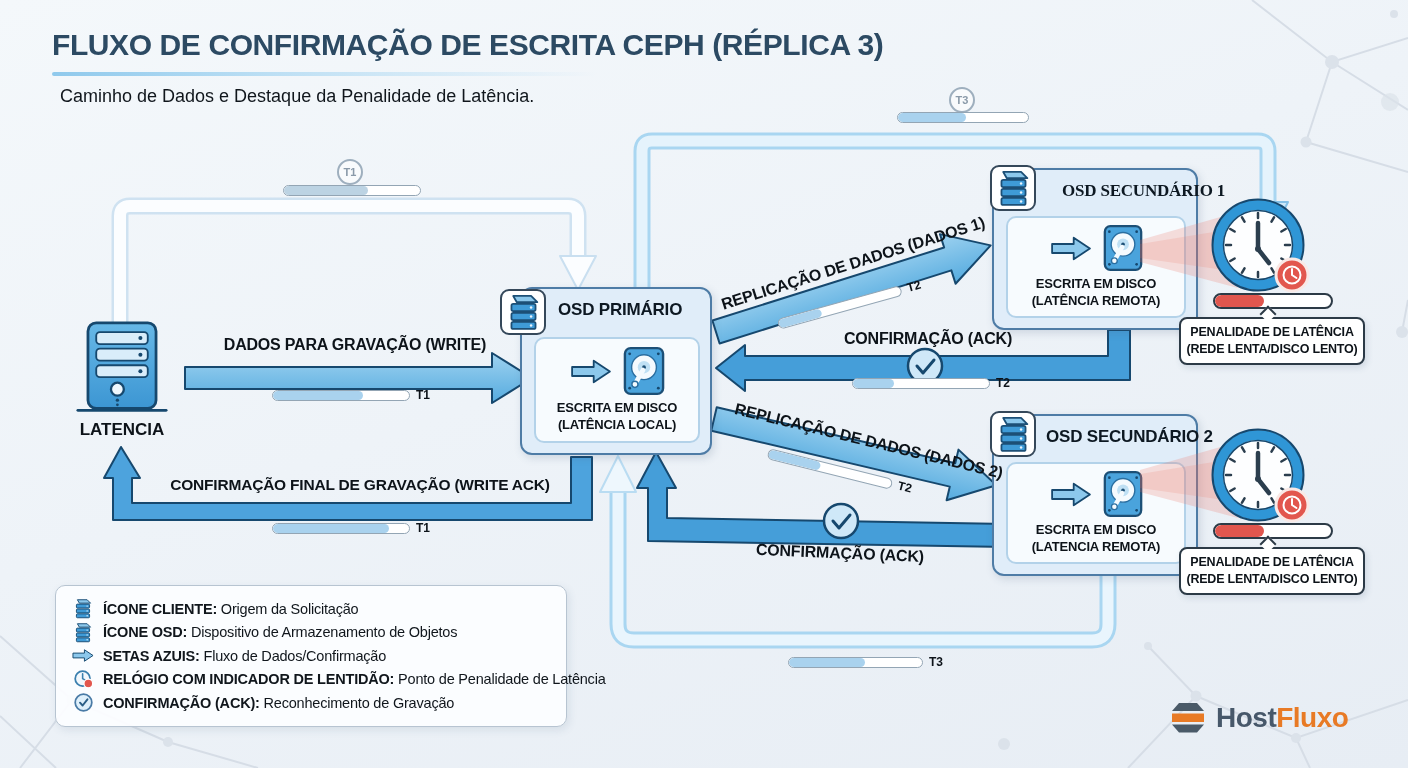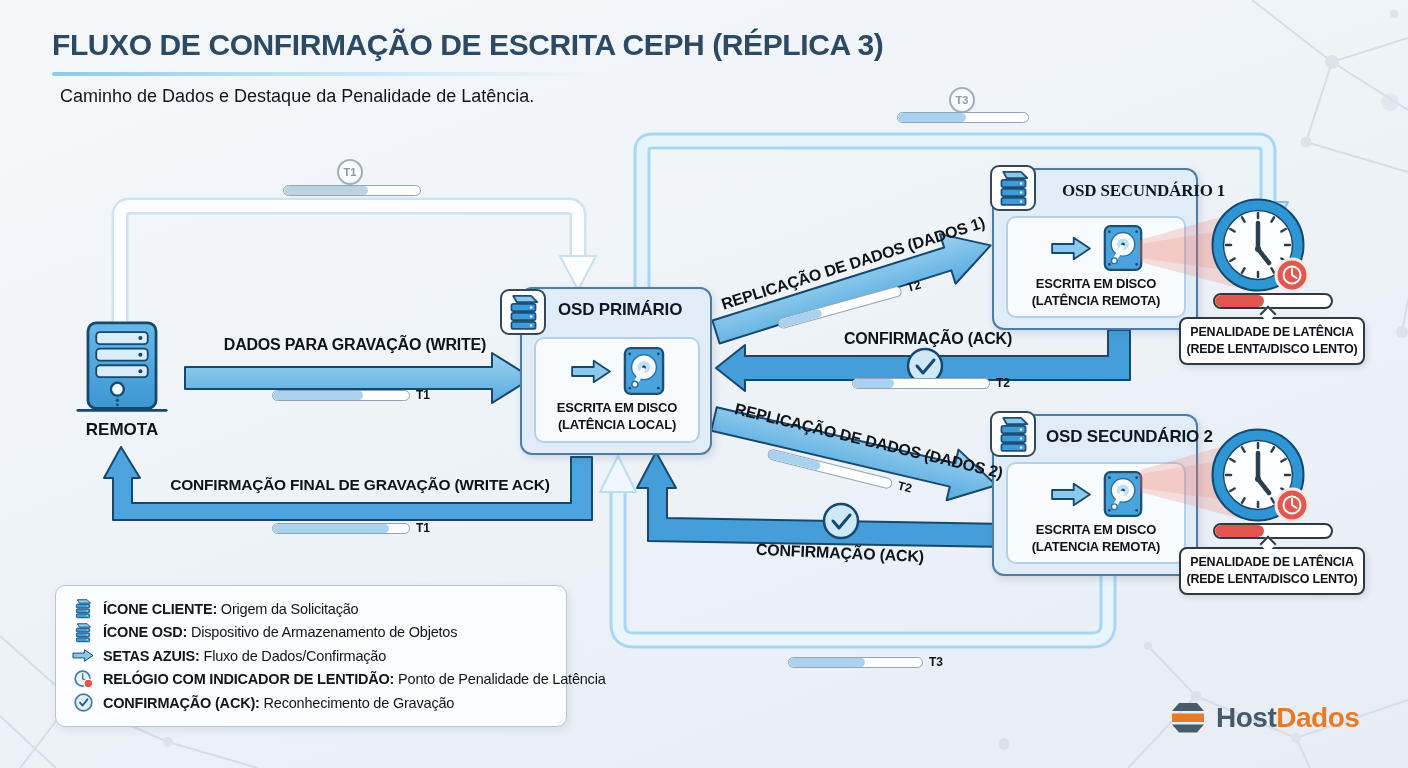--- a/index.html
+++ b/index.html
@@ -211,21 +211,21 @@
       <circle cx="70" cy="19.5" r="2.2" fill="#16486e"></circle>
       <rect x="22" y="31" width="56" height="13" rx="4" fill="#d9edfa" stroke="#16486e" stroke-width="2"></rect>
       <circle cx="70" cy="37.5" r="2.2" fill="#16486e"></circle>
       <rect x="22" y="49" width="56" height="13" rx="4" fill="#d9edfa" stroke="#16486e" stroke-width="2"></rect>
       <circle cx="70" cy="55.5" r="2.2" fill="#16486e"></circle>
       <circle cx="45" cy="75" r="7" fill="#eef7fd" stroke="#16486e" stroke-width="2.5"></circle>
       <circle cx="45" cy="87" r="1.8" fill="#16486e"></circle>
         <circle cx="45" cy="92" r="1.5" fill="#16486e"></circle>
     </svg>
   </div>
-  <div class="client-label">REMOTA</div>
+  <div class="client-label">LATENCIA</div>
 
   <div class="osd-box" style="left:520px;top:287px;width:192px;height:168px;">
     <div class="osd-badge" style="left:-22px;top:0px;">
       <svg width="33" height="38">
           <use href="#sym-stack"></use>
         </svg>
     </div>
     <div class="osd-title" style="left:36px;top:11px;">OSD PRIMÁRIO</div>
     <div class="osd-inner" style="top:48px;">
       <div class="osd-row">
@@ -416,16 +416,16 @@
       <span class="lg-text"><span class="lg-term">CONFIRMAÇÃO (ACK):</span><span> Reconhecimento de Gravação</span></span>
     </div>
   </div>
 
   <div class="logo">
     <svg width="40" height="40" viewBox="0 0 40 40">
       <polygon points="11,5 29,5 36,13 4,13" fill="#4a5a68"></polygon>
       <polygon points="4,15.5 36,15.5 36,24 4,24" fill="#e87a25"></polygon>
       <polygon points="4,26.5 36,26.5 29,34.5 11,34.5" fill="#4a5a68"></polygon>
     </svg>
-    <span class="logo-text"><span class="logo-host">Host</span><span class="logo-dime">Dados</span></span>
+    <span class="logo-text"><span class="logo-host">Host</span><span class="logo-dime">Fluxo</span></span>
   </div>
 
 </div>
 
 </body></html>

